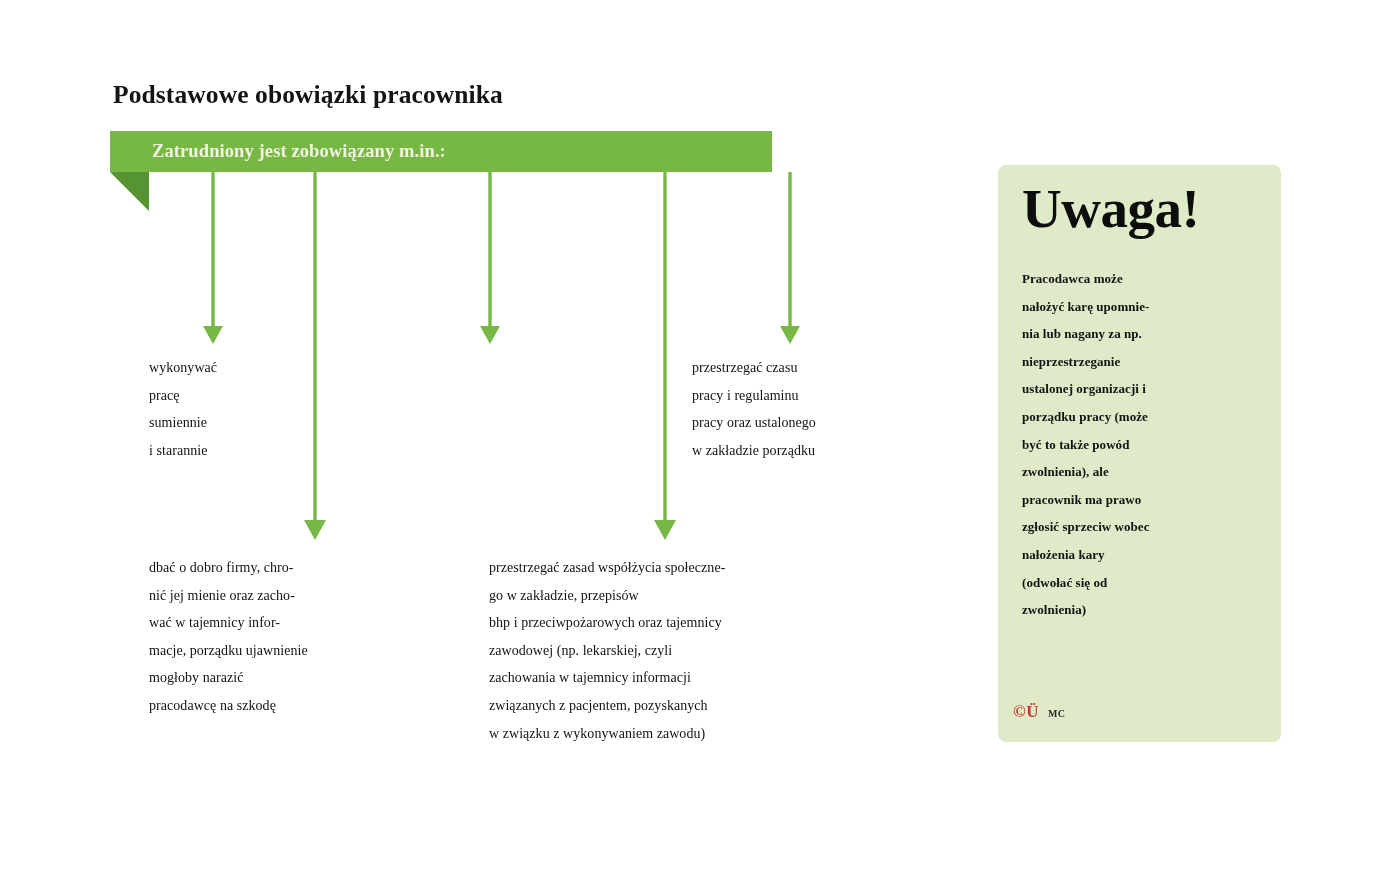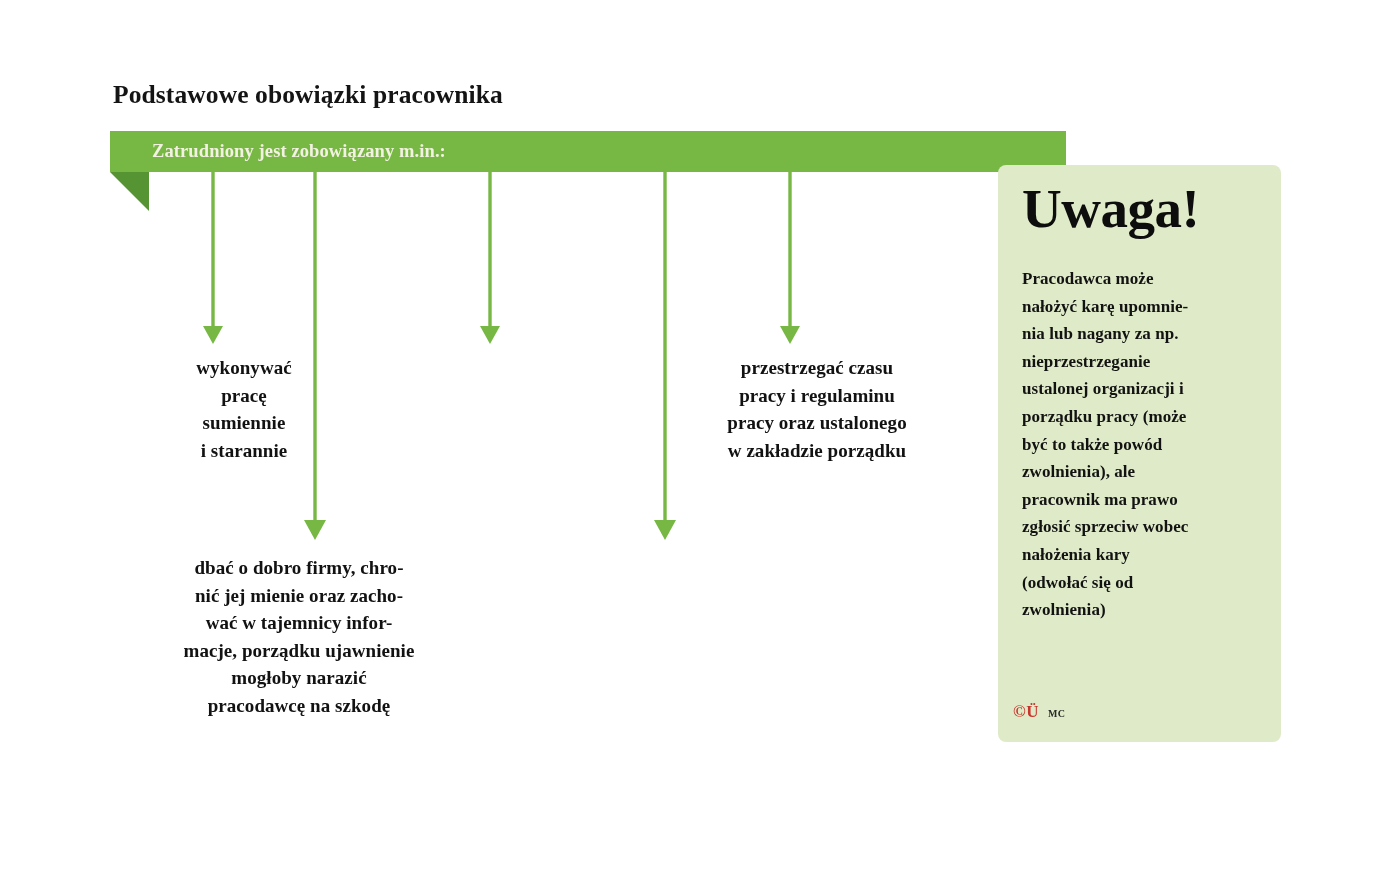--- a/index.html
+++ b/index.html
@@ -33,21 +33,21 @@
     color: #141414;
     white-space: nowrap;
     font-family: Liberation Serif, serif;
   }
 
   
   .banner {
     position: absolute;
     left: 110px;
     top: 131px;
-    width: 956px;
+    width: 662px;
     height: 41px;
     background: #76b843;
   }
   .banner-label {
     position: absolute;
     left: 42px;
     top: 50%;
     transform: translateY(-51%);
     font-size: 18.5px;
     font-weight: bold;
@@ -71,27 +71,26 @@
     left: 0;
     top: 0;
     width: 1400px;
     height: 872px;
     pointer-events: none;
   }
 
   
   .node-text {
     position: absolute;
-    font-size: 19px;
-    font-weight: bold;
+    font-size: 14px;
+    font-weight: normal;
     line-height: 27.6px;
     color: #121212;
     white-space: pre-line;
     letter-spacing: 0.05px;
-    text-align: center;
   }
 
   .n1 { left: 149px; top: 354px; width: 190px; }
   .n2 { left: 344px; top: 354px; width: 320px; }
   .n3 { left: 692px; top: 354px; width: 250px; }
   .n4 { left: 149px; top: 554px; width: 300px; }
   .n5 { left: 489px; top: 554px; width: 460px; }
 
   
   .side-panel {
@@ -112,21 +111,21 @@
     font-weight: bold;
     line-height: 1.05;
     color: #0d0d0d;
     letter-spacing: -0.5px;
   }
   .panel-body {
     position: absolute;
     left: 24px;
     top: 100px;
     width: 248px;
-    font-size: 17px;
+    font-size: 13px;
     font-weight: bold;
     line-height: 27.6px;
     color: #121212;
     white-space: pre-line;
     letter-spacing: 0.05px;
   }
   .panel-mark {
     position: absolute;
     left: 15px;
     bottom: 22px;
@@ -189,20 +188,27 @@
 pracy oraz ustalonego
 w zakładzie porządku</div>
 
   <div class="node-text n4">dbać o dobro firmy, chro-
 nić jej mienie oraz zacho-
 wać w tajemnicy infor-
 macje, porządku ujawnienie
 mogłoby narazić
 pracodawcę na szkodę</div>
 
+  <div class="node-text n5">przestrzegać zasad współżycia społeczne-
+go w zakładzie, przepisów
+bhp i przeciwpożarowych oraz tajemnicy
+zawodowej (np. lekarskiej, czyli
+zachowania w tajemnicy informacji
+związanych z pacjentem, pozyskanych
+w związku z wykonywaniem zawodu)</div>
 
   <div class="side-panel">
     <div class="panel-heading">Uwaga!</div>
     <div class="panel-body">Pracodawca może
 nałożyć karę upomnie-
 nia lub nagany za np.
 nieprzestrzeganie
 ustalonej organizacji i
 porządku pracy (może
 być to także powód

